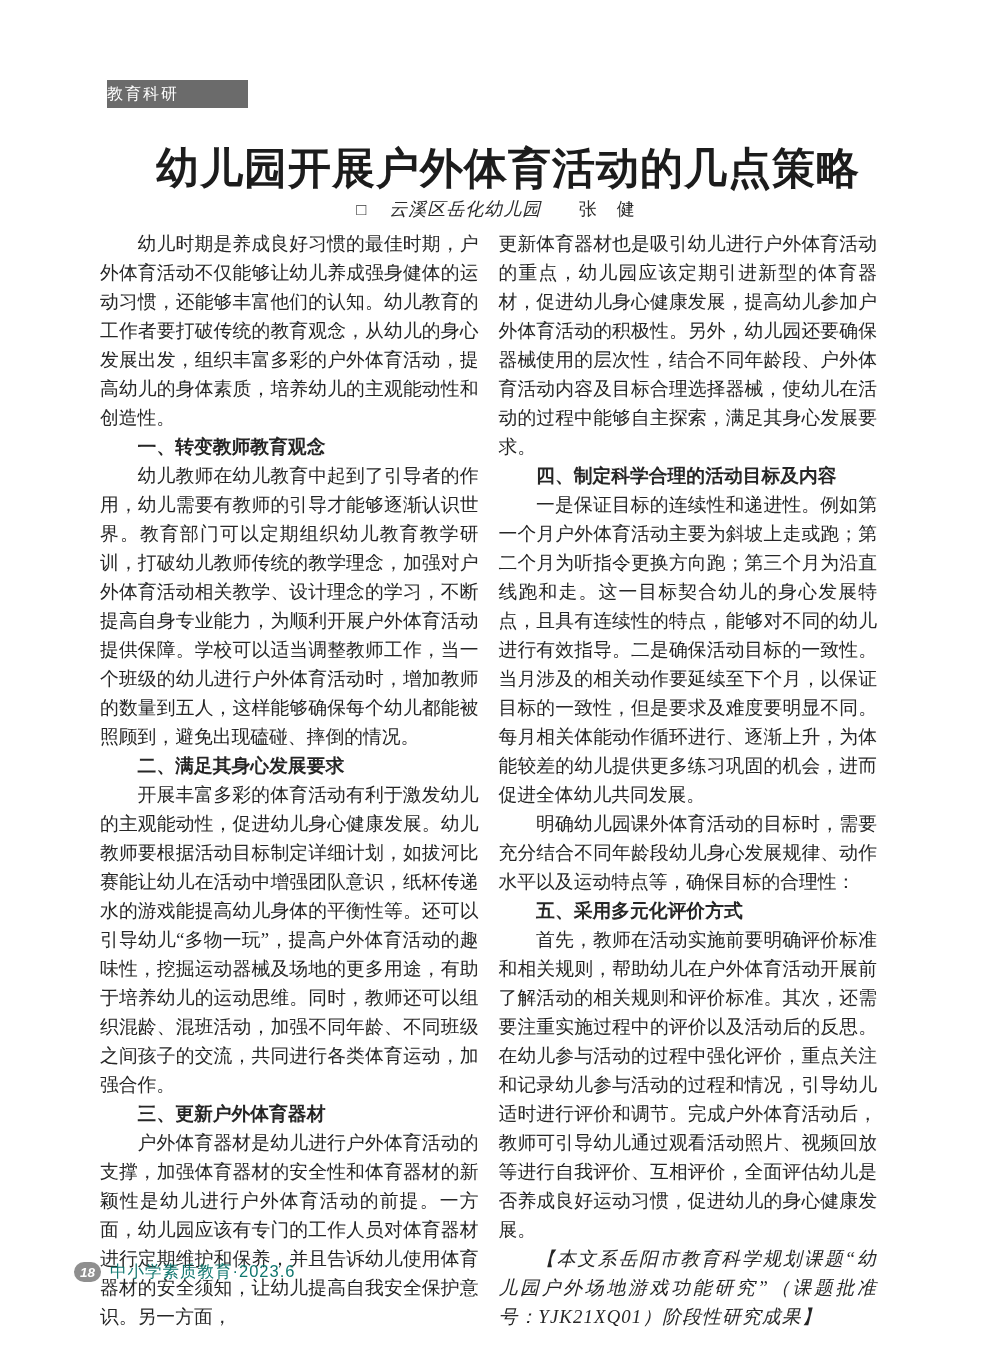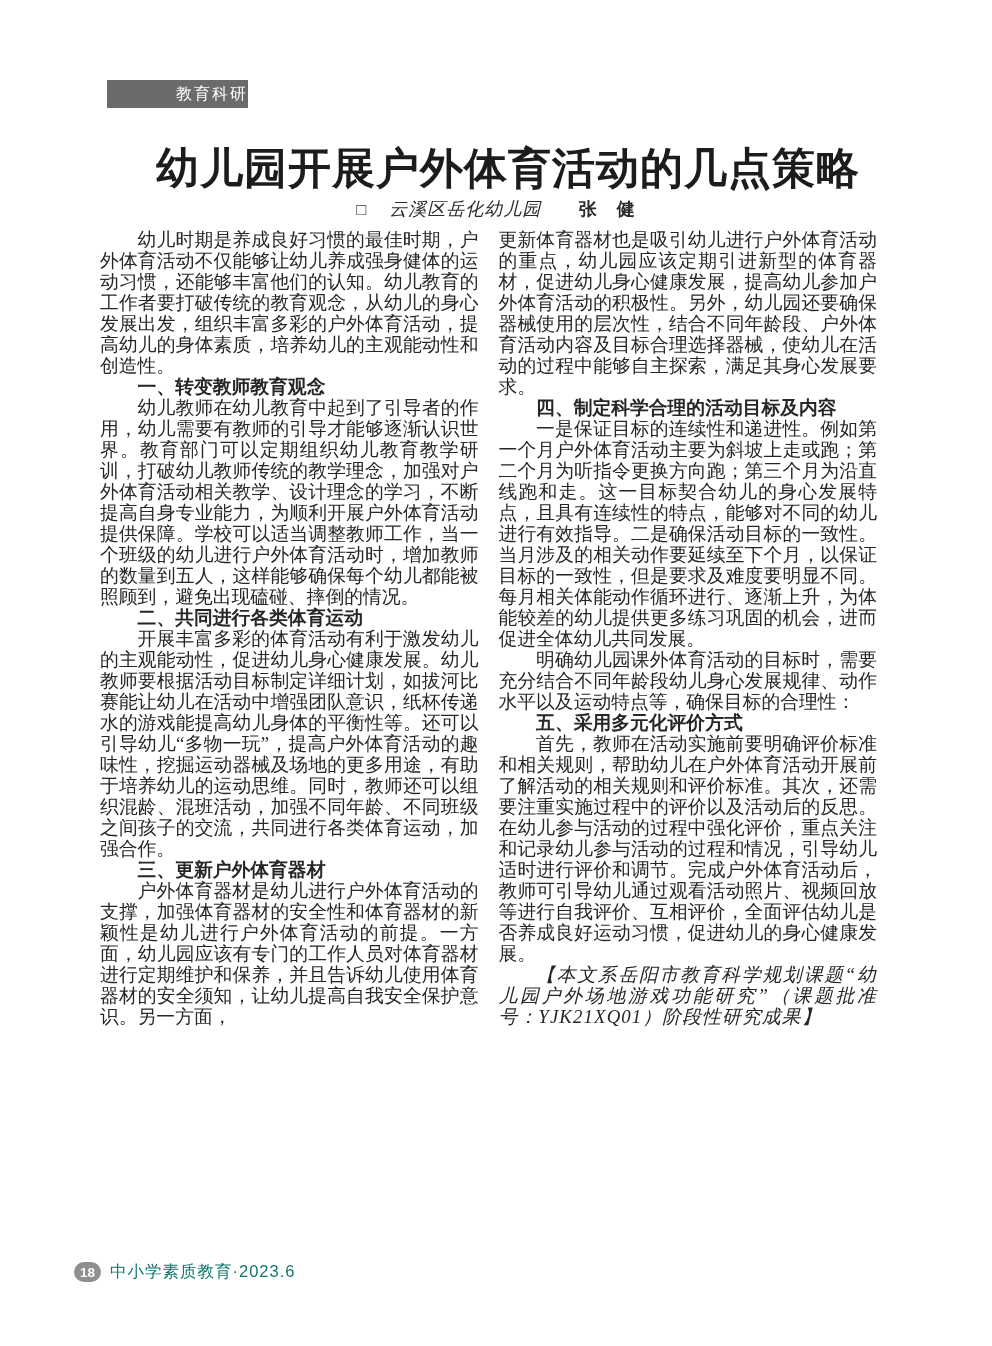--- a/index.html
+++ b/index.html
@@ -22,21 +22,21 @@
     top: 80px;
     width: 141px;
     height: 28px;
     background: #6b6b6b;
     color: #ffffff;
     font-family: "Liberation Sans", "DejaVu Sans", sans-serif;
     font-size: 16px;
     letter-spacing: 2px;
     display: flex;
     align-items: center;
-    justify-content: flex-end;
+    justify-content: flex-start;
   }
   .article-title {
     position: absolute;
     left: 0;
     top: 128px;
     width: 100%;
     margin: 12px;
     text-align: center;
     font-family: "Liberation Sans", "DejaVu Sans", sans-serif;
     font-size: 43px;
@@ -61,39 +61,39 @@
   }
   .author-affiliation {
     font-style: italic;
     letter-spacing: 1px;
     margin-top: 26px;
   }
   .author-name {
     display: inline-block;
     margin-left: 33px;
     font-family: "Liberation Sans", "DejaVu Sans", sans-serif;
-    font-weight: bold;
+    font-weight: normal;
     letter-spacing: 1px;
   }
   .columns {
     position: absolute;
     left: 100px;
     top: 229px;
     width: 777px;
     display: flex;
     gap: 20px;
   }
   .column {
     flex: 1 1 0;
     min-width: 0;
   }
   .column p {
     margin: 0;
     font-size: 18.8px;
-    line-height: 21px;
+    line-height: 29px;
     text-align: justify;
     color: #262626;
   }
   .para {
     text-indent: 2em;
   }
   .para-continuation {
     text-indent: 0;
   }
   .section-heading {
@@ -120,20 +120,21 @@
     align-items: center;
     justify-content: center;
     width: 27px;
     height: 20px;
     border-radius: 10px;
     background: #8f8f8f;
     color: #ffffff;
     font-family: "Liberation Sans", "DejaVu Sans", sans-serif;
     font-size: 13.5px;
     font-weight: bold;
+    font-style: italic;
   }
   .journal-name {
     font-family: "Liberation Sans", "DejaVu Sans", sans-serif;
     font-size: 16.5px;
     color: #0f766e;
     letter-spacing: 1px;
   }
 </style>
 </head>
 <body>
@@ -151,21 +152,21 @@
     <span class="author-affiliation">云溪区岳化幼儿园</span>
     <span class="author-name">张　健</span>
   </div>
 
   <div class="columns">
 
     <div class="column">
       <p class="para">幼儿时期是养成良好习惯的最佳时期，户外体育活动不仅能够让幼儿养成强身健体的运动习惯，还能够丰富他们的认知。幼儿教育的工作者要打破传统的教育观念，从幼儿的身心发展出发，组织丰富多彩的户外体育活动，提高幼儿的身体素质，培养幼儿的主观能动性和创造性。</p>
       <p class="section-heading">一、转变教师教育观念</p>
       <p class="para">幼儿教师在幼儿教育中起到了引导者的作用，幼儿需要有教师的引导才能够逐渐认识世界。教育部门可以定期组织幼儿教育教学研训，打破幼儿教师传统的教学理念，加强对户外体育活动相关教学、设计理念的学习，不断提高自身专业能力，为顺利开展户外体育活动提供保障。学校可以适当调整教师工作，当一个班级的幼儿进行户外体育活动时，增加教师的数量到五人，这样能够确保每个幼儿都能被照顾到，避免出现磕碰、摔倒的情况。</p>
-      <p class="section-heading">二、共同进行各类体育运动</p>
+      <p class="section-heading">二、满足其身心发展要求</p>
       <p class="para">开展丰富多彩的体育活动有利于激发幼儿的主观能动性，促进幼儿身心健康发展。幼儿教师要根据活动目标制定详细计划，如拔河比赛能让幼儿在活动中增强团队意识，纸杯传递水的游戏能提高幼儿身体的平衡性等。还可以引导幼儿“多物一玩”，提高户外体育活动的趣味性，挖掘运动器械及场地的更多用途，有助于培养幼儿的运动思维。同时，教师还可以组织混龄、混班活动，加强不同年龄、不同班级之间孩子的交流，共同进行各类体育运动，加强合作。</p>
       <p class="section-heading">三、更新户外体育器材</p>
       <p class="para">户外体育器材是幼儿进行户外体育活动的支撑，加强体育器材的安全性和体育器材的新颖性是幼儿进行户外体育活动的前提。一方面，幼儿园应该有专门的工作人员对体育器材进行定期维护和保养，并且告诉幼儿使用体育器材的安全须知，让幼儿提高自我安全保护意识。另一方面，</p>
     </div>
 
     <div class="column">
       <p class="para-continuation">更新体育器材也是吸引幼儿进行户外体育活动的重点，幼儿园应该定期引进新型的体育器材，促进幼儿身心健康发展，提高幼儿参加户外体育活动的积极性。另外，幼儿园还要确保器械使用的层次性，结合不同年龄段、户外体育活动内容及目标合理选择器械，使幼儿在活动的过程中能够自主探索，满足其身心发展要求。</p>
       <p class="section-heading">四、制定科学合理的活动目标及内容</p>
       <p class="para">一是保证目标的连续性和递进性。例如第一个月户外体育活动主要为斜坡上走或跑；第二个月为听指令更换方向跑；第三个月为沿直线跑和走。这一目标契合幼儿的身心发展特点，且具有连续性的特点，能够对不同的幼儿进行有效指导。二是确保活动目标的一致性。当月涉及的相关动作要延续至下个月，以保证目标的一致性，但是要求及难度要明显不同。每月相关体能动作循环进行、逐渐上升，为体能较差的幼儿提供更多练习巩固的机会，进而促进全体幼儿共同发展。</p>
       <p class="para">明确幼儿园课外体育活动的目标时，需要充分结合不同年龄段幼儿身心发展规律、动作水平以及运动特点等，确保目标的合理性：</p>

